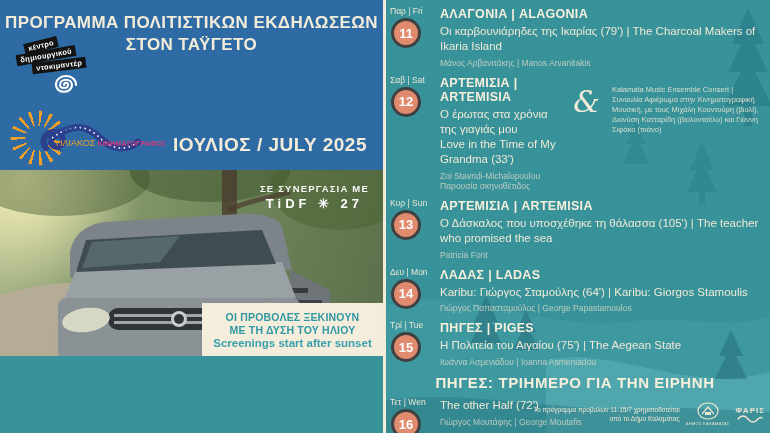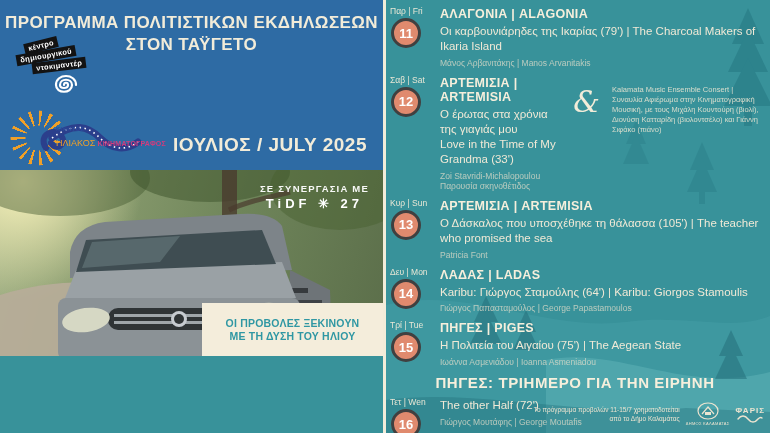--- a/index.html
+++ b/index.html
@@ -151,20 +151,21 @@
           <circle cx="282" cy="228" r="10" fill="#55595c"></circle>
         </g>
       </svg>
       <div class="partnership">
         <div class="lbl">ΣΕ ΣΥΝΕΡΓΑΣΙΑ ΜΕ</div>
         <div class="name">TiDF ✳ 27</div>
       </div>
       <div class="notice-box">
         <div class="gr">ΟΙ ΠΡΟΒΟΛΕΣ ΞΕΚΙΝΟΥΝ</div>
         <div class="gr">ΜΕ ΤΗ ΔΥΣΗ ΤΟΥ ΗΛΙΟΥ</div>
+        <div class="en">Screenings start after sunset</div>
       </div>
     </div>
   </div>
 
   <div class="divider"></div>
 
   <div class="right-panel">
     <svg class="forest-deco" width="384" height="433" viewBox="0 0 384 433">
       <path d="M0 305 C80 285 160 332 240 322 C300 314 345 332 384 316 L384 433 L0 433 Z" fill="#46a0a8" opacity="0.45"></path>
       <path d="M160 360 C230 345 300 395 384 372 L384 433 L160 433 Z" fill="#6fc0c4" opacity="0.35"></path>

